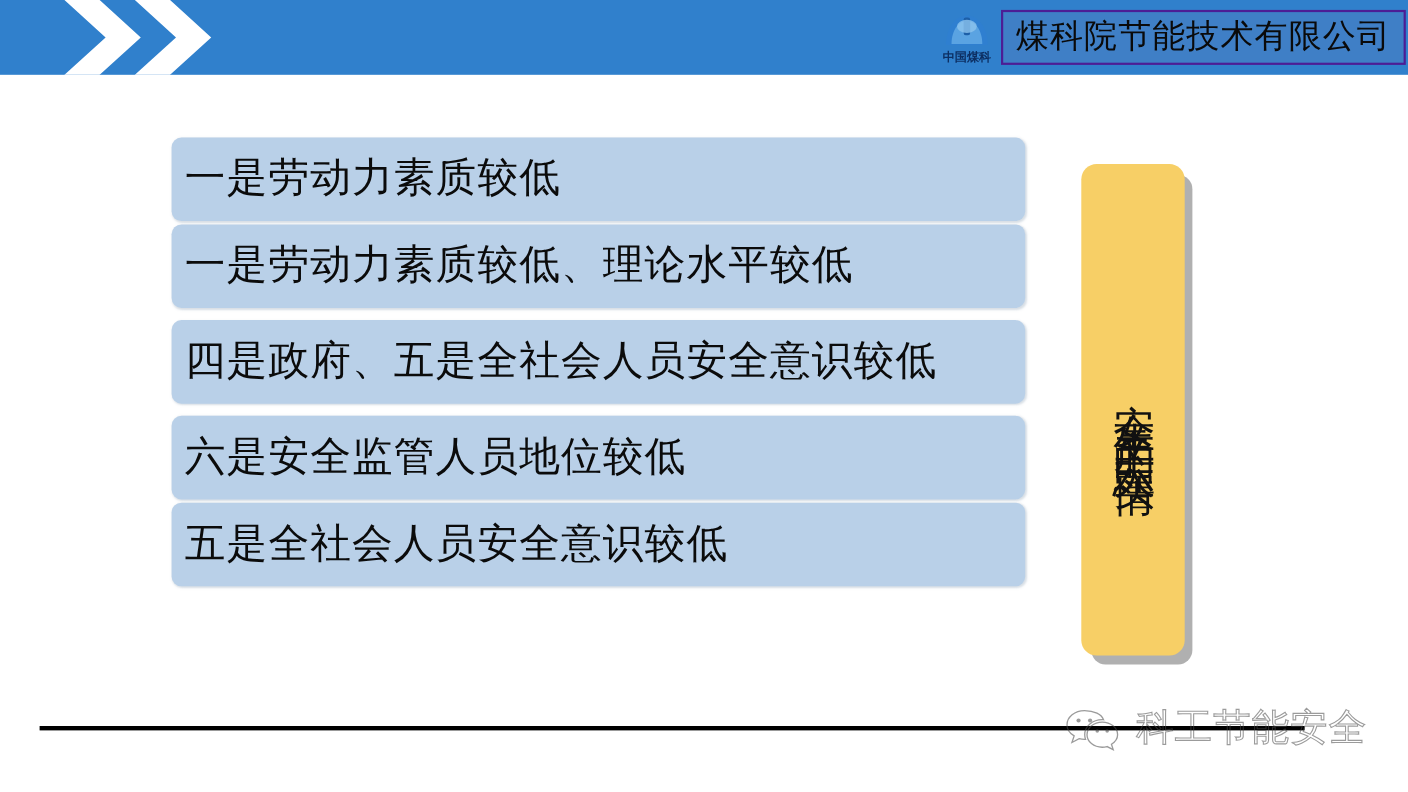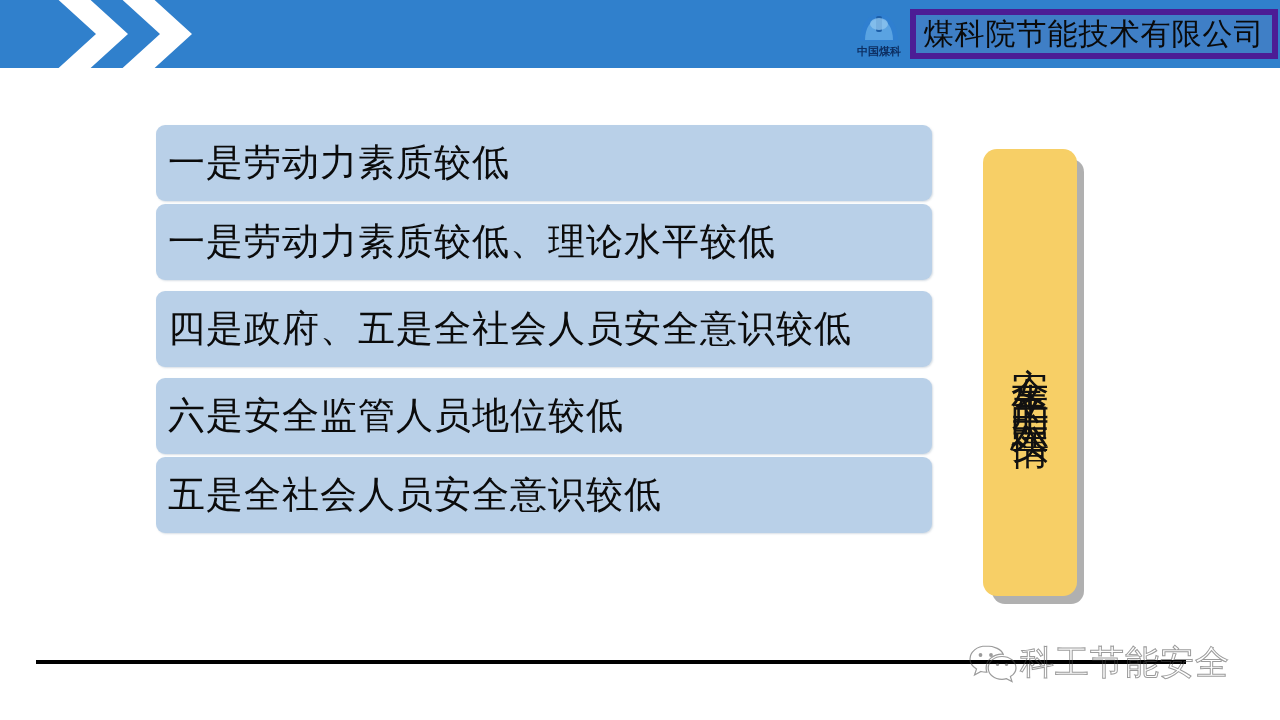--- a/index.html
+++ b/index.html
@@ -58,21 +58,21 @@
     white-space: nowrap;
   }
 
   .company-title-box {
     position: absolute;
     left: 910px;
     top: 9px;
     width: 368px;
     height: 50px;
     background: #3f7fc6;
-    border: 6px solid #4c1d95;
+    border: 2px solid #4c1d95;
     box-sizing: border-box;
     display: flex;
     align-items: center;
     justify-content: center;
   }
   .company-title-text {
     font-family: "Liberation Serif", "DejaVu Serif", serif;
     font-size: 30px;
     color: #0a0a0a;
     letter-spacing: 1px;
@@ -147,21 +147,21 @@
     background: #000000;
   }
   .watermark {
     position: absolute;
     left: 968px;
     top: 632px;
     width: 300px;
     height: 62px;
     display: flex;
     align-items: center;
-    gap: 2px;
+    gap: 15px;
     opacity: 0.55;
   }
   .wechat-icon { width: 50px; height: 44px; flex: none; }
   .watermark-text {
     font-family: "Liberation Serif", "DejaVu Serif", serif;
     font-size: 34px;
     line-height: 1;
     color: transparent;
     -webkit-text-stroke: 1px #4a4a4a;
     letter-spacing: 1px;

